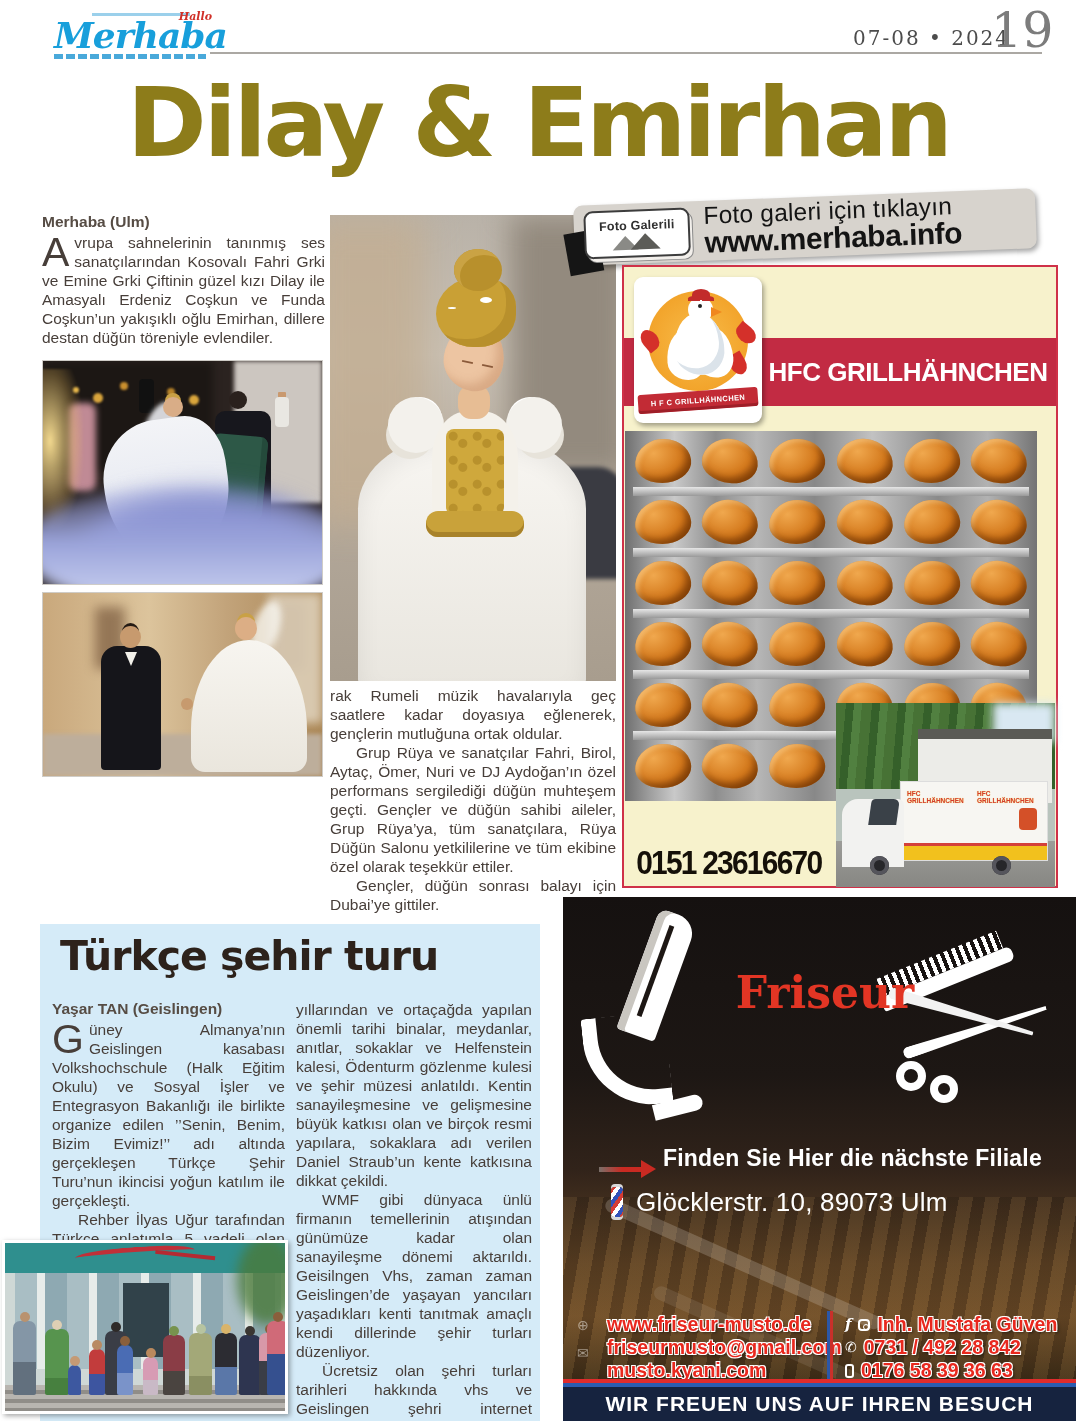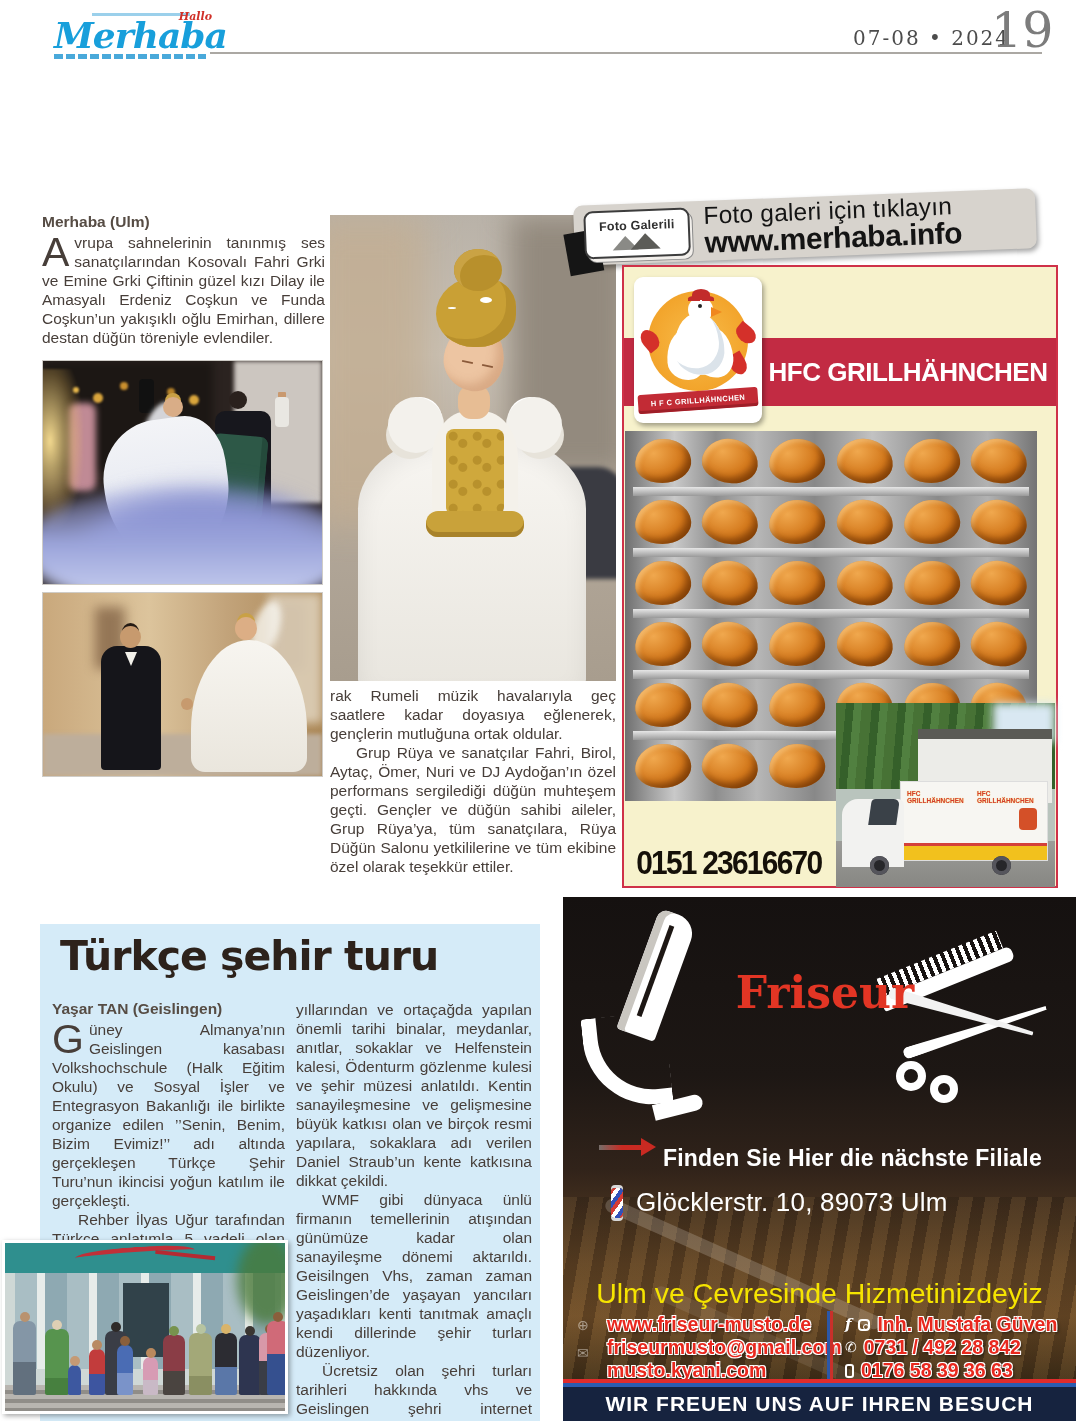--- a/index.html
+++ b/index.html
@@ -174,25 +174,25 @@
 .mz-handle::after{content:"";position:absolute;left:48px;bottom:-28px;width:50px;height:16px;background:#fff;border-radius:0 10px 10px 0;transform:rotate(-8deg)}
 .mz-friseur{position:absolute;left:142px;top:70px;width:240px;text-align:center;font-family:"DejaVu Serif",serif;font-weight:bold;font-size:44px;color:#e23524}
 .mz-musto{position:absolute;left:104px;top:116px;width:300px;text-align:center;font-family:"DejaVu Sans",sans-serif;font-weight:bold;font-size:64px;letter-spacing:1px;color:#fff}
 .mz-comb{position:absolute;right:62px;top:56px;width:140px;height:34px;transform:rotate(-22deg)}
 .mz-comb::before{content:"";position:absolute;left:0;bottom:0;width:100%;height:15px;background:#fff;border-radius:3px 6px 6px 3px}
 .mz-comb::after{content:"";position:absolute;left:4px;top:0;width:92%;height:19px;background:repeating-linear-gradient(90deg,#fff 0 4px,transparent 4px 8px)}
 .mz-sc1{position:absolute;right:26px;top:128px;width:150px;height:12px;background:#fff;border-radius:6px 2px 2px 6px;transform:rotate(-18deg);clip-path:polygon(0 0,100% 35%,100% 65%,0 100%)}
 .mz-sc2{position:absolute;right:40px;top:110px;width:150px;height:12px;background:#f2f2f2;border-radius:6px 2px 2px 6px;transform:rotate(16deg);clip-path:polygon(0 0,100% 35%,100% 65%,0 100%)}
 .mz-ring1{position:absolute;right:150px;top:164px;width:30px;height:30px;border:8px solid #fff;border-radius:50%}
 .mz-ring2{position:absolute;right:118px;top:178px;width:28px;height:28px;border:8px solid #fff;border-radius:50%}
-.m-finden{position:absolute;left:36px;top:248px;display:flex;align-items:flex-start}
+.m-finden{position:absolute;left:36px;top:248px;display:flex;align-items:flex-end}
 .m-arrow{position:relative;width:42px;height:5px;background:linear-gradient(90deg,rgba(255,255,255,.35),#c92a22 55%);margin-right:22px}
 .m-arrow::after{content:"";position:absolute;right:-15px;top:-7px;border-left:15px solid #c92a22;border-top:9px solid transparent;border-bottom:9px solid transparent}
 .m-finden span{font-size:23px;font-weight:bold;color:#fff;letter-spacing:.2px}
-.m-addr{position:absolute;left:48px;display:flex;align-items:center;gap:13px}
+.m-addr{position:absolute;left:48px;display:flex;align-items:flex-start;gap:13px}
 .m-a1{top:290px}.m-a2{top:334px}
 .pole{width:12px;height:30px;border-radius:4px;background:repeating-linear-gradient(125deg,#d43c34 0 4px,#fff 4px 8px,#3351b8 8px 12px);box-shadow:0 -3px 0 #d8d8d8,0 3px 0 #d8d8d8}
 .m-addr span{font-size:26px;color:#fff;letter-spacing:.2px}
 .m-tagline{position:absolute;left:0;top:380px;width:100%;text-align:center;font-size:28.5px;color:#f5e400}
 .m-ic-col{position:absolute;left:14px;top:420px;display:flex;flex-direction:column;gap:12px;opacity:.55}
 .m-ic-col span{color:#e9e4dc;font-size:14px}
 .m-cleft{position:absolute;left:44px;top:416px;line-height:23px}
 .red-link{display:block;font-size:19.5px;font-weight:bold;color:#e8281e;text-decoration:none;text-shadow:-1px -1px 0 #fff,1px -1px 0 #fff,-1px 1px 0 #fff,1px 1px 0 #fff,2px 2px 3px rgba(0,0,0,.55)}
 .m-div{position:absolute;left:264px;top:414px;width:6px;height:68px;background:linear-gradient(90deg,#2b57a8 0 3px,#c9302a 3px 6px)}
 .m-cright{position:absolute;left:282px;top:416px;line-height:23px}
@@ -215,20 +215,21 @@
   <div class="abs" id="logo">
     <div class="logo-topline"></div>
     <span class="logo-hallo">Hallo</span>
     <div class="logo-word">Merhaba</div>
     <div class="logo-strip"></div>
   </div>
   <div class="abs" id="hdr-date">07-08 • 2024</div>
   <div class="abs" id="hdr-page">19</div>
   <div class="abs" id="hdr-rule"></div>
 
+  <h1 class="abs" id="headline">Dilay &amp; Emirhan</h1>
 
   <div class="abs" id="w-col1">
     <div class="byline">Merhaba (Ulm)</div>
     <p class="body-p"><span class="dropcap">A</span><span>vrupa sahnelerinin tanınmış ses sanatçılarından Kosovalı Fahri Grki ve Emine Grki Çiftinin güzel kızı Dilay ile Amasyalı Erdeniz Coşkun ve Funda Coşkun’un yakışıklı oğlu Emirhan, dillere destan düğün töreniyle evlendiler.</span></p>
   </div>
 
   <div class="abs photo" id="photo-dance">
     <div class="dp-crowd"></div>
     <div class="dp-bokeh"></div>
     <div class="dp-pink"></div>
@@ -273,20 +274,21 @@
     <div class="bb-face"></div>
     <div class="bb-eye1"></div>
     <div class="bb-eye2"></div>
     <div class="bb-hair"></div>
     <div class="bb-bun"></div>
   </div>
 
   <div class="abs" id="w-col2">
     <p class="body-p">rak Rumeli müzik havalarıyla geç saatlere kadar doyasıya eğlenerek, gençlerin mutluğuna ortak oldular.</p>
     <p class="body-p indent">Grup Rüya ve sanatçılar Fahri, Birol, Aytaç, Ömer, Nuri ve DJ Aydoğan’ın özel performans sergilediği düğün muhteşem geçti. Gençler ve düğün sahibi aileler, Grup Rüya’ya, tüm sanatçılara, Rüya Düğün Salonu yetkililerine ve tüm ekibine özel olarak teşekkür ettiler.</p>
+    <p class="body-p indent">Gençler, düğün sonrası balayı için Dubai’ye gittiler.</p>
   </div>
 
   <a class="abs" id="foto-btn">
     <span class="fb-tab"></span>
     <span class="fb-badge">
       <span class="fb-badge-label">Foto Galerili</span>
       <span class="fb-mountains">
           <i></i>
           <i></i>
         </span>
@@ -440,21 +442,20 @@
     <div class="mz-ring2"></div>
     <div class="mz-friseur">Friseur</div>
     <div class="m-finden">
       <span class="m-arrow"></span>
       <span>Finden Sie Hier die nächste Filiale</span>
     </div>
     <div class="m-addr m-a1">
       <span class="pole"></span>
       <span>Glöcklerstr. 10, 89073 Ulm</span>
     </div>
-    <div class="m-tagline">Ulm ve Çevresinde Hizmetinizdeyiz</div>
     <div class="m-ic-col">
       <span>⊕</span>
       <span>✉</span>
     </div>
     <div class="m-cleft">
       <a class="red-link">www.friseur-musto.de</a>
       <a class="red-link">friseurmusto@gmail.com</a>
       <a class="red-link">musto.kyani.com</a>
     </div>
     <div class="m-div"></div>

